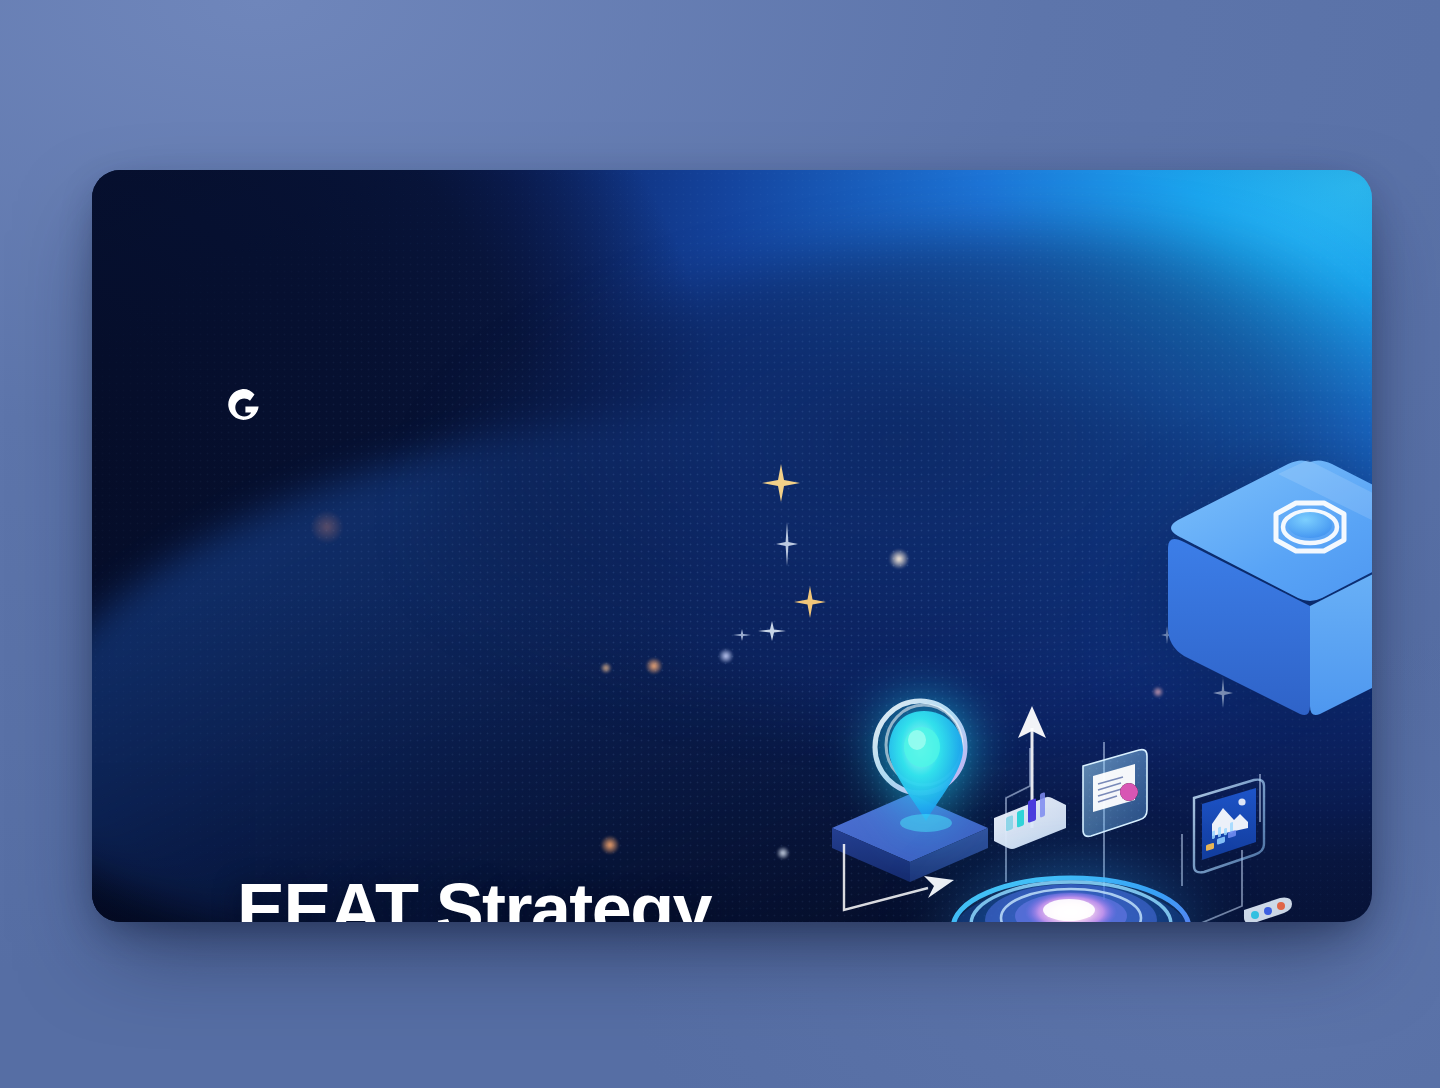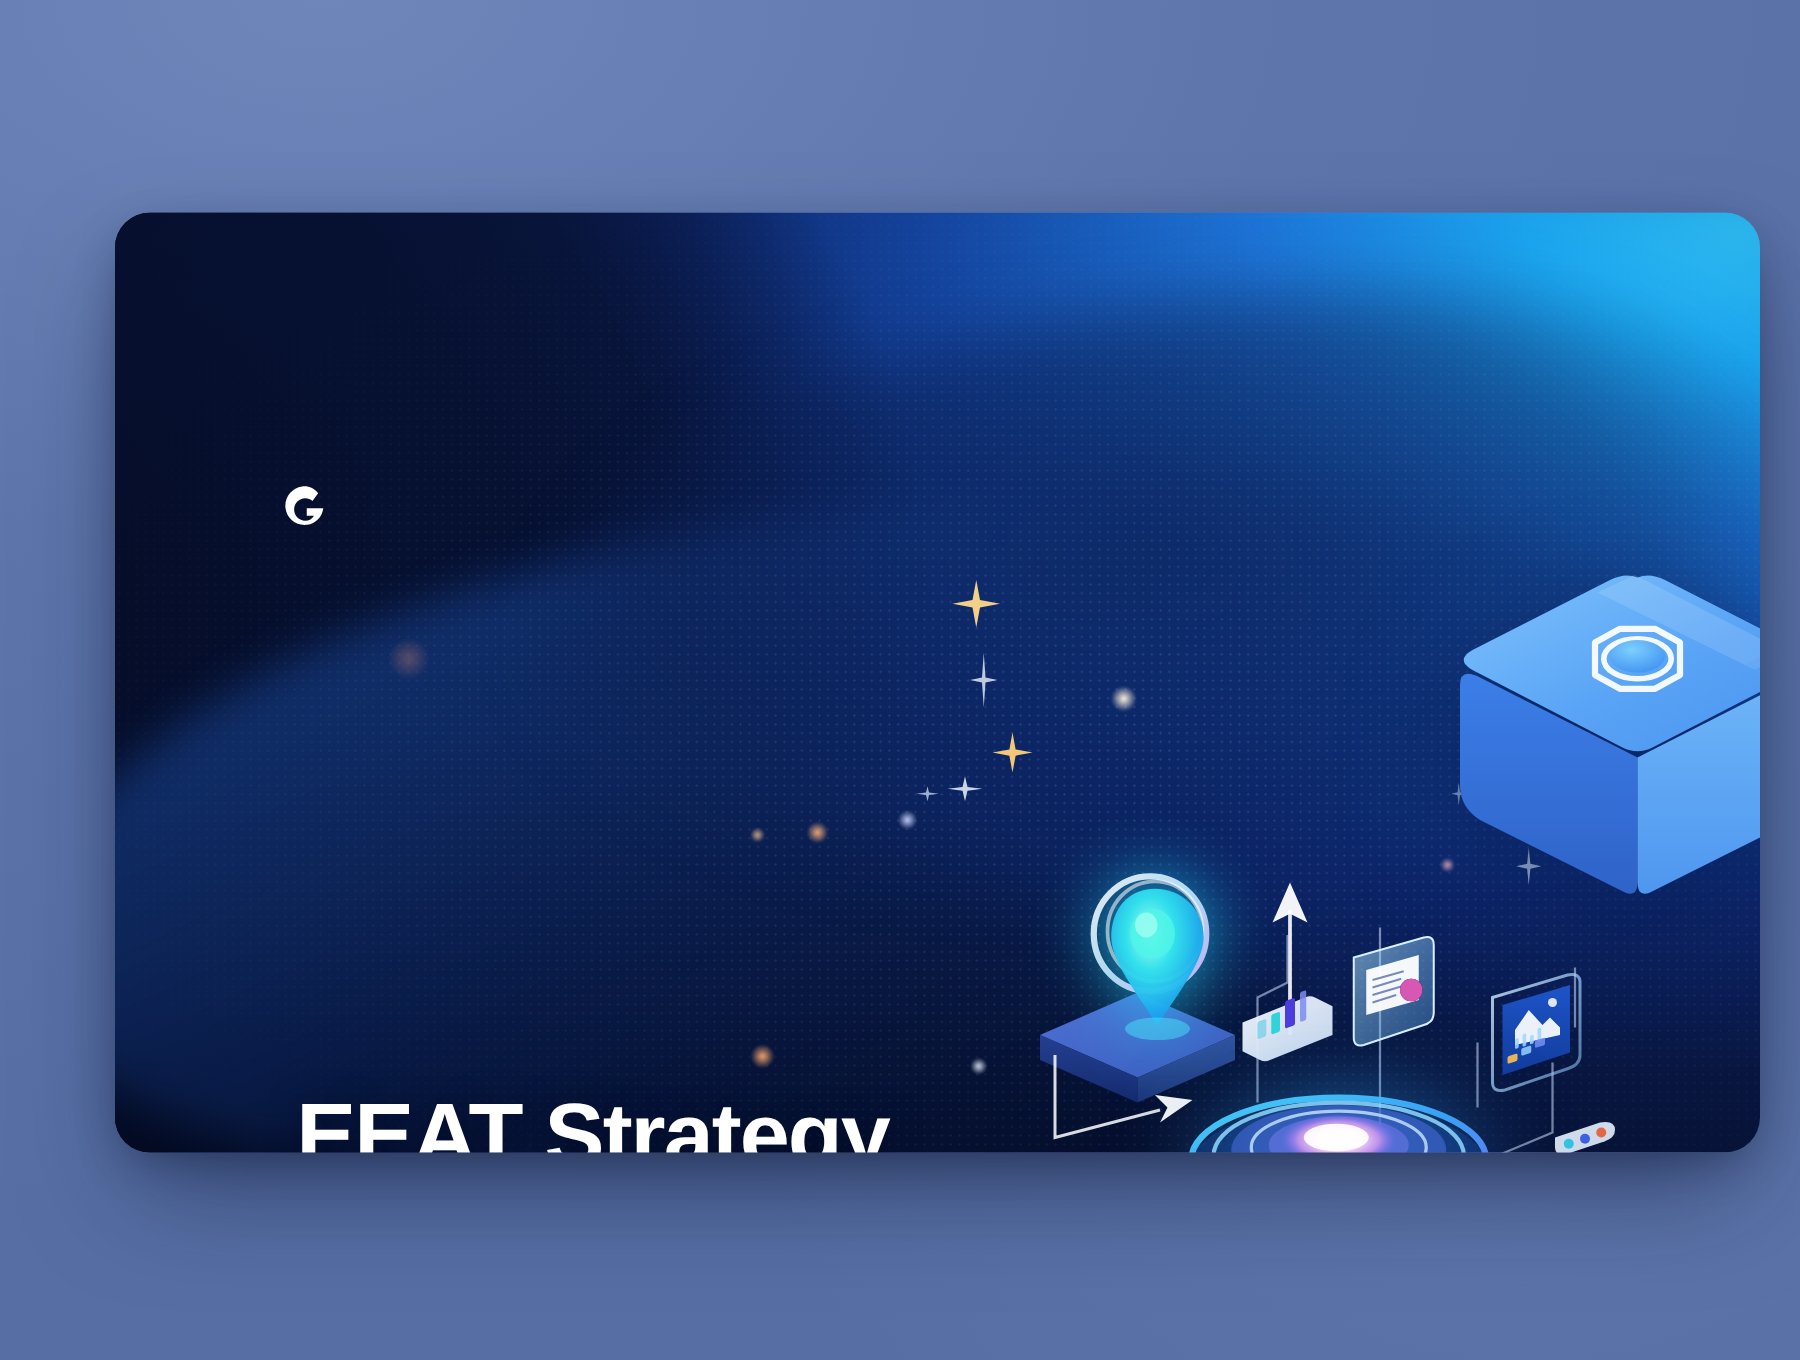--- a/index.html
+++ b/index.html
@@ -18,21 +18,20 @@
     background:radial-gradient(60% 45% at 85% 88%, rgba(94,118,172,.75), rgba(0,0,0,0) 70%);
     pointer-events:none;
   }
 
   
   .card{
     position:absolute;left:92px;top:170px;width:1280px;height:752px;
     border-radius:28px;overflow:hidden;
     box-shadow:0 40px 90px -20px rgba(14,24,52,.55),
                0 12px 38px -10px rgba(14,24,52,.45);
-    padding-left:36px;
   }
   .card-bg{
     position:absolute;inset:0;
     background:
       radial-gradient(105% 115% at 99% 2%,  #2ec1fb 0%, #1ba6ef 12%, #1d74d6 28%, #14449e 47%, #0d2467 63%, #081640 78%, #050e2c 100%);
   }
   
   .card-dark-left{
     position:absolute;inset:0;
     background:

